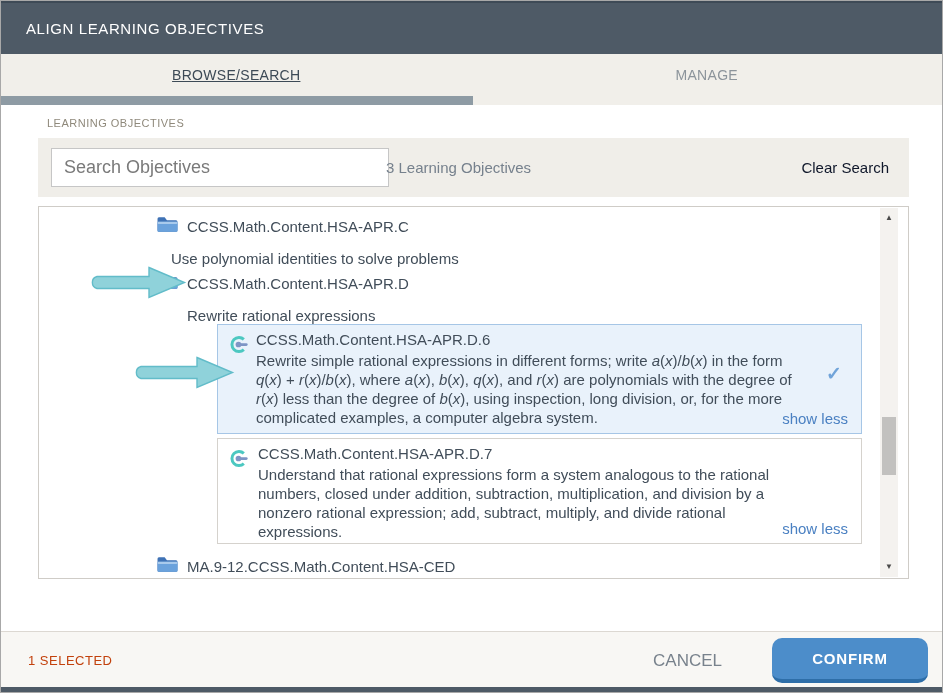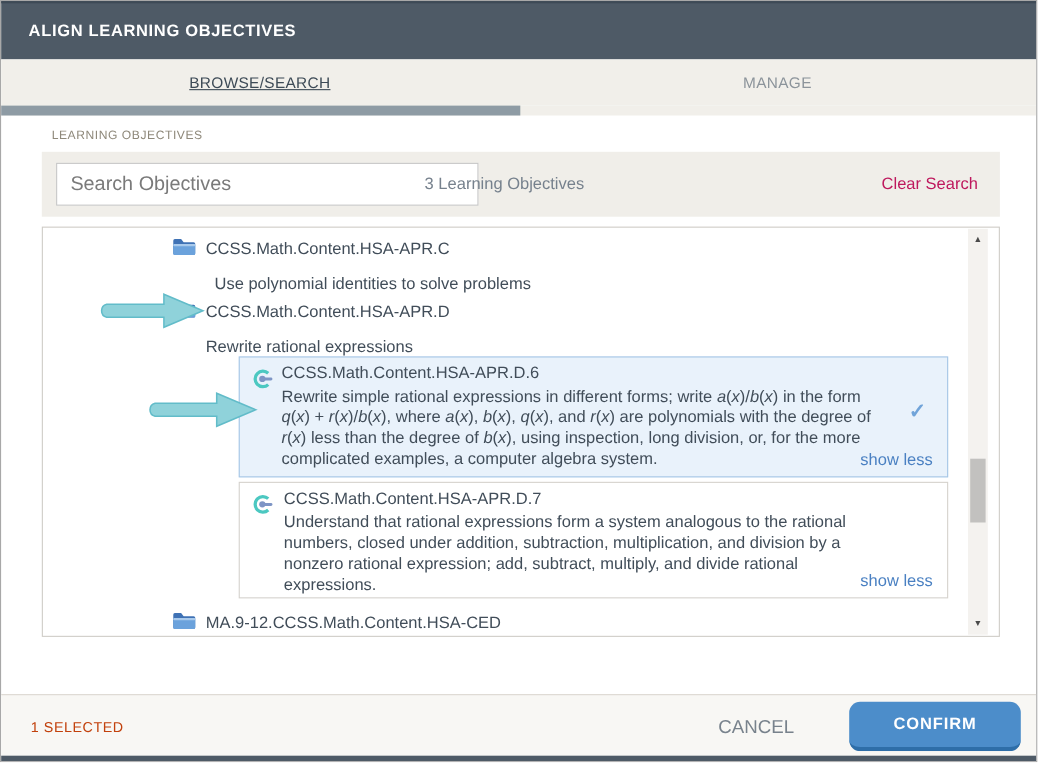--- a/index.html
+++ b/index.html
@@ -1,38 +1,38 @@
 <!DOCTYPE html>
 <html><head>
 <meta charset="utf-8">
 <style>
   * { margin:0; padding:0; box-sizing:border-box; }
   body { font-family:"Liberation Sans", sans-serif; background:#ffffff; }
   .modal { position:relative; width:943px; height:693px; border:1px solid #a8a8a8; background:#ffffff; overflow:hidden; }
 
   
   .hdr { position:absolute; left:0; top:0; width:100%; height:53px; background:#4e5a66; border-top:2px solid #3e4a56; }
-  .hdr-title { position:absolute; left:25px; top:0; line-height:51px; color:#ffffff; font-size:15px; font-weight:bold; letter-spacing:.6px; }
+  .hdr-title { position:absolute; left:25px; top:0; line-height:51px; color:#ffffff; font-size:15px; font-weight:normal; letter-spacing:.6px; }
 
   
   .tabs { position:absolute; left:0; top:53px; width:100%; height:42px; background:#f1efea; display:flex; }
   .tab { flex:1; text-align:center; line-height:42px; font-size:14px; letter-spacing:.3px; cursor:pointer; }
   .tab.active { color:#3d4a56;text-decoration:underline; }
   .tab.inactive { color:#8c949b; }
   .indicator-row { position:absolute; left:0; top:95px; width:100%; height:9px; background:#f1efea; }
   .indicator { position:absolute; left:0; top:0; width:472px; height:9px; background:#8e9ba4; }
 
   .section-label { position:absolute; left:46px; top:116px; font-size:11px; color:#8f897b; letter-spacing:.5px; }
 
   
   .search-panel { position:absolute; left:37px; top:137px; width:871px; height:59px; background:#f0eee9; }
-  .search-input { position:absolute; left:13px; top:10px; width:384px; height:39px; border:1px solid #c6c6c6; background:#fff; font-family:"Liberation Sans",sans-serif; font-size:18px; color:#444; padding:0 12px; outline:none; }
+  .search-input { position:absolute; left:13px; top:10px; width:338px; height:39px; border:1px solid #c6c6c6; background:#fff; font-family:"Liberation Sans",sans-serif; font-size:18px; color:#444; padding:0 12px; outline:none; }
   .search-input::placeholder { color:#7a7a7a; opacity:1; }
   .obj-count { position:absolute; left:348px; top:0; line-height:59px; font-size:15px; color:#76818d; }
-  .clear-search { position:absolute; right:20px; top:0; line-height:59px; font-size:15px; color:#be185d; cursor:pointer; }
+  .clear-search { position:absolute; right:20px; top:0; line-height:59px; font-size:15px; color:#0f172a; cursor:pointer; }
 
   
   .list { position:absolute; left:37px; top:205px; width:871px; height:373px; background:#fff; border:1px solid #cfccc7; }
   .tree-label { position:absolute; font-size:15px; color:#414d59; white-space:nowrap; }
   .tree-desc { position:absolute; font-size:15px; color:#414d59; white-space:nowrap; }
   .folder { position:absolute; width:23px; height:19px; }
 
   
   .card { position:absolute; left:178px; width:645px; background:#fff; border:1px solid #d5d2cd; padding:6px 12px 6px 40px; }
   .card.selected { background:#e9f2fb; border:1px solid #a6c6e6;padding-left:38px; }
@@ -85,21 +85,21 @@
 
   <div class="list">
 
     <svg class="folder" style="left:117px; top:8px;" viewBox="0 0 24 20">
       <path d="M1.5 4 Q1.5 2.4 3 2.4 L9 2.4 L11.4 5.4 L21 5.4 Q22.5 5.4 22.5 7 L22.5 16 Q22.5 17.6 21 17.6 L3 17.6 Q1.5 17.6 1.5 16 Z" fill="#3f72b5"></path>
       <rect x="1.5" y="7.2" width="21" height="10.4" rx="1" fill="#6ba2dc"></rect>
       <rect x="1.5" y="7.2" width="21" height="2.2" rx="1" fill="#a9caec"></rect>
     </svg>
     <div class="tree-label" style="left:148px; top:11px;">CCSS.Math.Content.HSA-APR.C</div>
 
-    <div class="tree-desc" style="left:156px; top:43px;">Use polynomial identities to solve problems</div>
+    <div class="tree-desc" style="left:132px; top:43px;">Use polynomial identities to solve problems</div>
 
     <svg class="folder" style="left:117px; top:65px;" viewBox="0 0 24 20">
       <path d="M1.5 4 Q1.5 2.4 3 2.4 L9 2.4 L11.4 5.4 L21 5.4 Q22.5 5.4 22.5 7 L22.5 16 Q22.5 17.6 21 17.6 L3 17.6 Q1.5 17.6 1.5 16 Z" fill="#3f72b5"></path>
       <rect x="1.5" y="7.2" width="21" height="10.4" rx="1" fill="#6ba2dc"></rect>
       <rect x="1.5" y="7.2" width="21" height="2.2" rx="1" fill="#a9caec"></rect>
     </svg>
     <div class="tree-label" style="left:148px; top:68px;">CCSS.Math.Content.HSA-APR.D</div>
 
     <div class="tree-desc" style="left:148px; top:100px;">Rewrite rational expressions</div>
 

